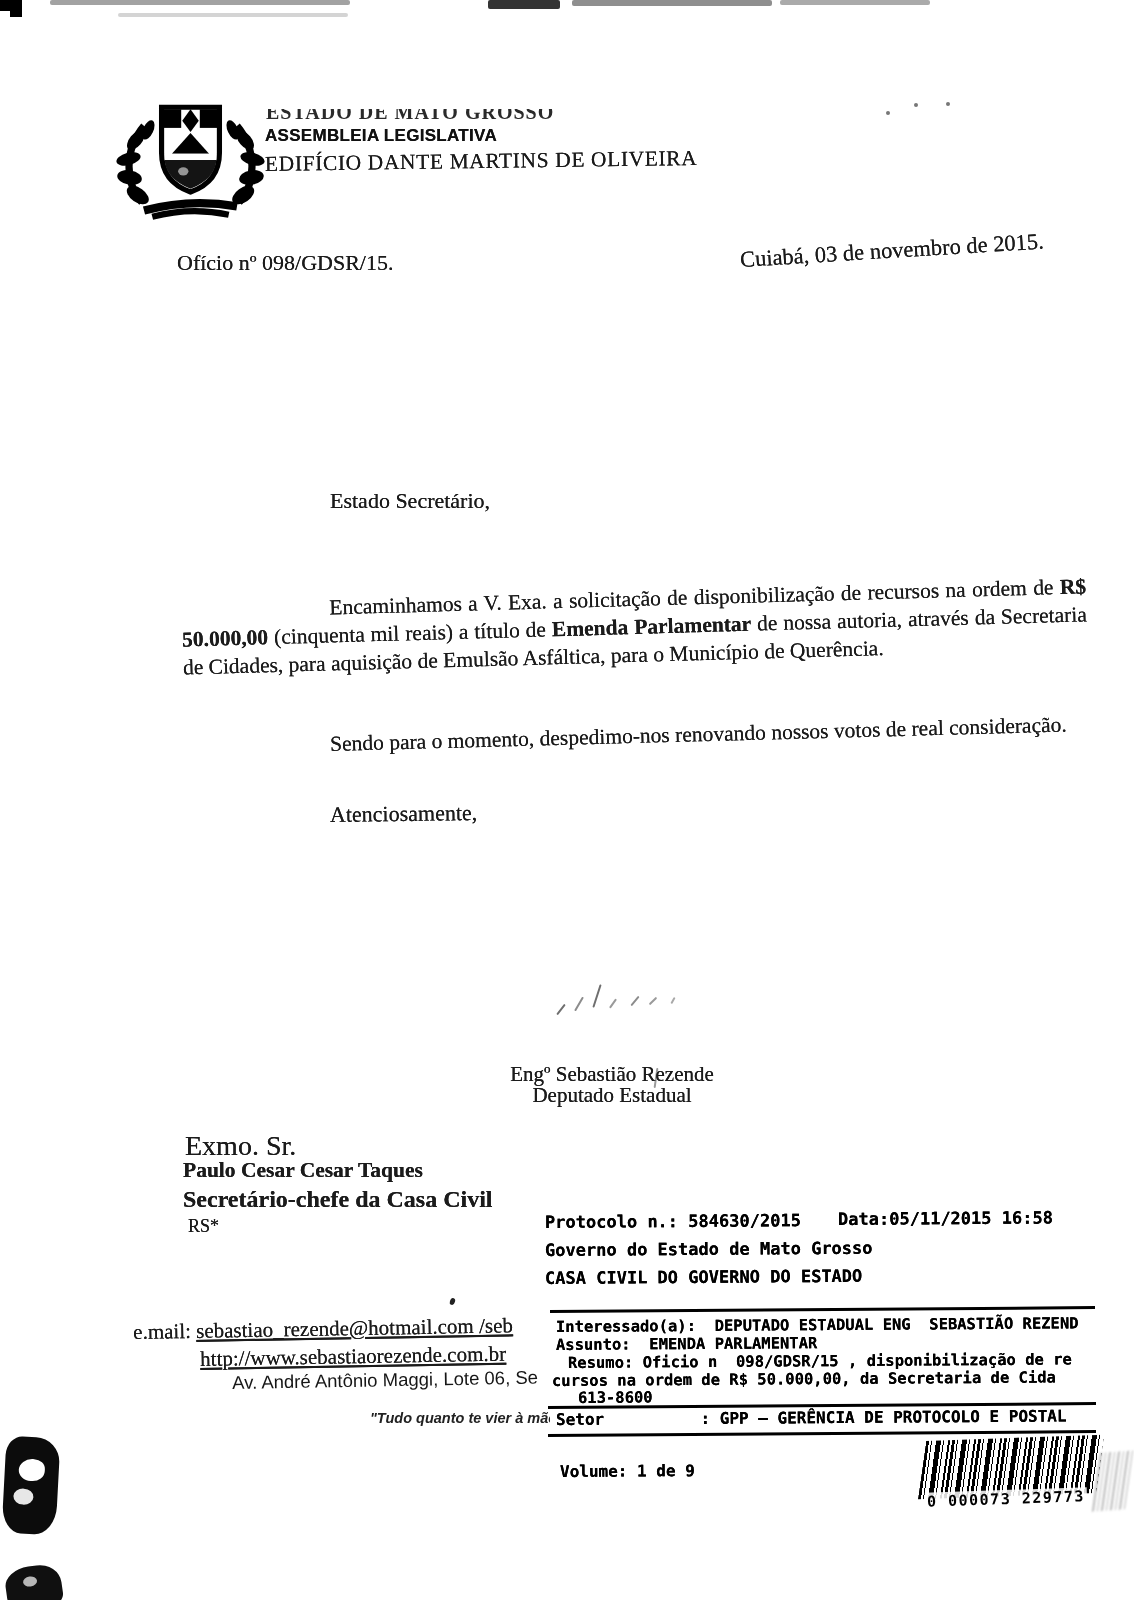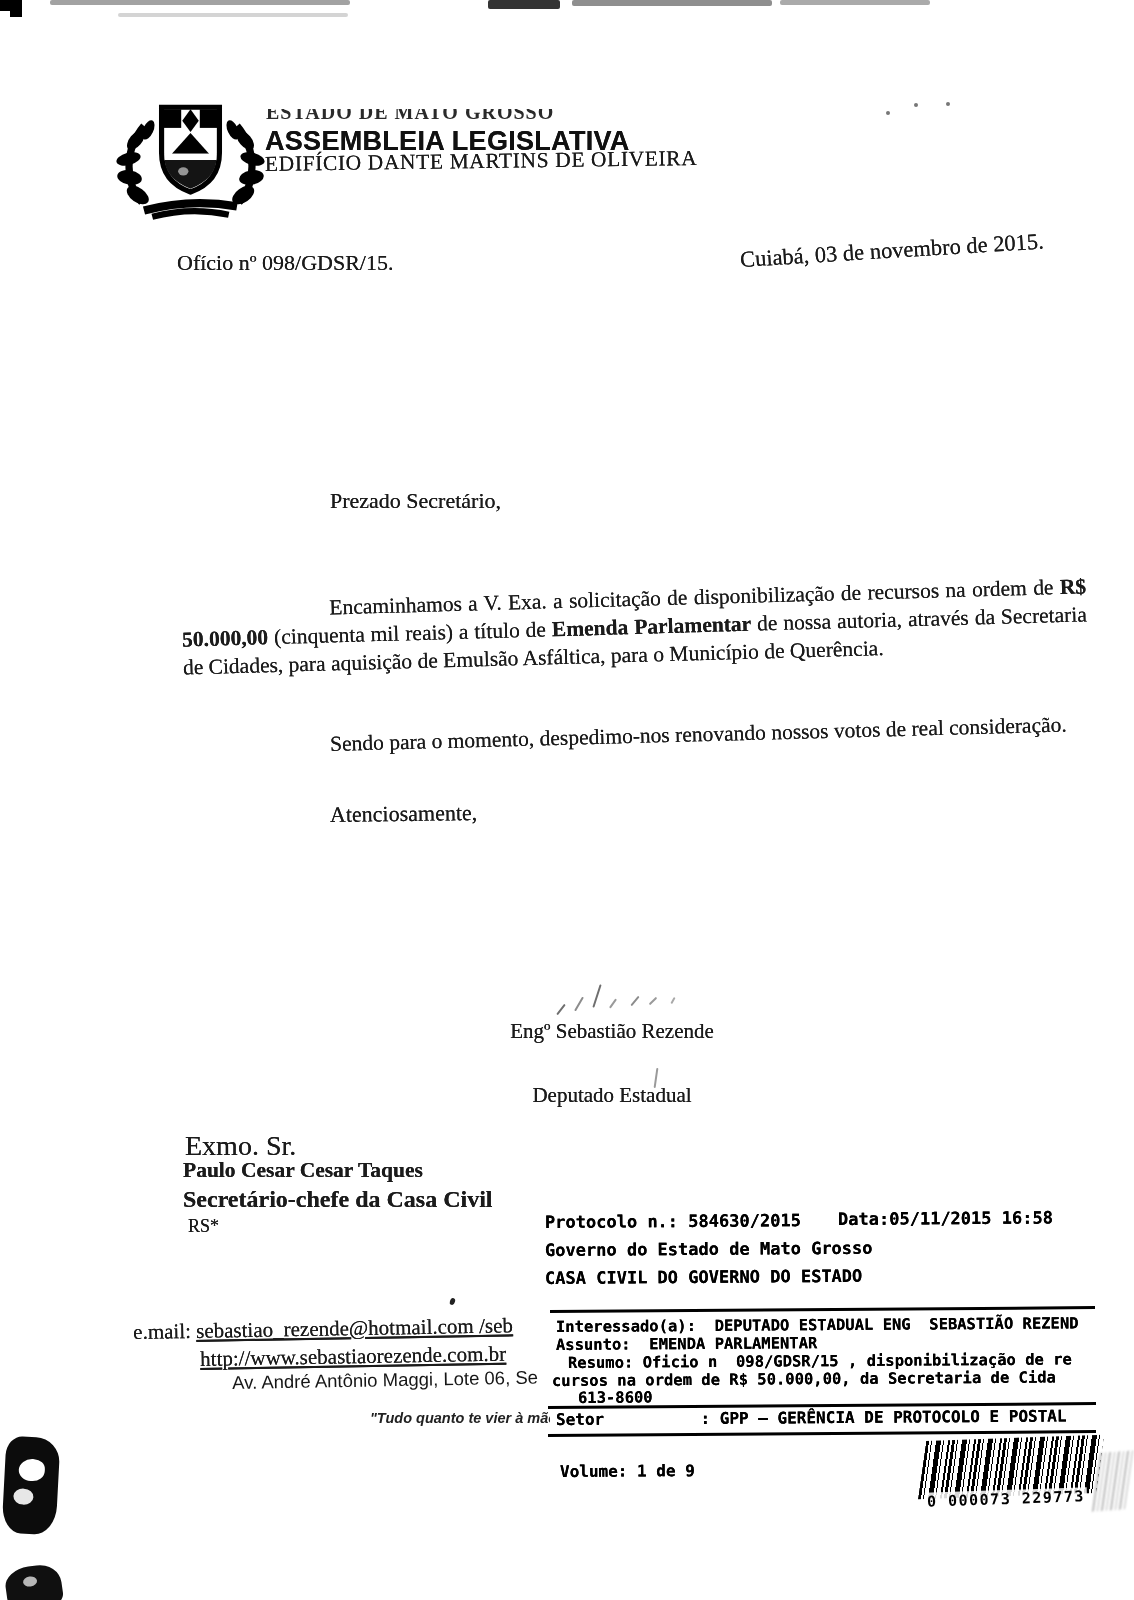--- a/index.html
+++ b/index.html
@@ -24,21 +24,21 @@
   .dot{width:4px;height:4px;border-radius:50%;background:#777;}
   .dot1{left:886px;top:111px;}
   .dot2{left:914px;top:103px;}
   .dot3{left:946px;top:102px;}
   .fdot{left:450px;top:1298px;width:5px;height:7px;background:#222;border-radius:50% 50% 60% 40%;transform:rotate(15deg);}
 
   
   .logo{left:113px;top:98px;width:155px;height:128px;}
   .hline1-clip{left:266px;top:109px;width:310px;height:15px;overflow:hidden;}
   .hline1-clip span{display:block;margin-top:-8px;font-size:20px;letter-spacing:1px;font-weight:bold;color:#2a2a2a;}
-  .hline2{left:265px;top:126px;font-size:27px;font-weight:bold;letter-spacing:.3px;color:#111;}
+  .hline2{left:265px;top:126px;font-size:17px;font-weight:bold;letter-spacing:.3px;color:#111;}
   .hline3{left:265px;top:152px;font-size:21.5px;letter-spacing:.6px;transform:rotate(-0.8deg);transform-origin:left center;}
   .oficio{left:177px;top:250px;font-size:22px;}
   .dateline{left:740px;top:247px;font-size:22.5px;white-space:nowrap;transform:rotate(-3.5deg);transform-origin:left center;}
 
   
   .salutation{left:330px;top:488px;font-size:22px;}
   .para{left:182px;width:905px;font-size:21.5px;line-height:28px;text-align:justify;text-indent:148px;}
   .para1{top:563px;transform:rotate(-1.6deg);}
   .para2{top:700px;transform:rotate(-1.5deg);}
   .closing{left:330px;top:802px;font-size:22px;transform:rotate(-0.8deg);transform-origin:left center;}
@@ -46,21 +46,21 @@
   
   .sigstroke{position:absolute;background:#6f6f6f;width:2px;border-radius:1px;}
   .ss1{left:560px;top:1003px;height:13px;transform:rotate(38deg);}
   .ss2{left:578px;top:996px;height:16px;transform:rotate(30deg);opacity:.8;}
   .ss3{left:596px;top:984px;height:24px;transform:rotate(18deg);}
   .ss4{left:612px;top:998px;height:11px;transform:rotate(35deg);opacity:.7;}
   .ss5{left:634px;top:995px;height:12px;transform:rotate(40deg);opacity:.8;}
   .ss6{left:652px;top:996px;height:10px;transform:rotate(45deg);opacity:.7;}
   .ss7{left:672px;top:997px;height:7px;transform:rotate(30deg);opacity:.6;}
   .ss8{left:655px;top:1068px;height:20px;transform:rotate(8deg);opacity:.7;}
-  .signame{left:492px;top:1019px;width:240px;text-align:center;font-size:21px;white-space:nowrap;}
+  .signame{left:492px;top:1062px;width:240px;text-align:center;font-size:21px;white-space:nowrap;}
   .sigrole{left:492px;top:1051px;width:240px;text-align:center;font-size:21px;margin-top:32px;}
 
   
   .rec1{left:185px;top:1130px;font-size:28px;}
   .rec2{left:183px;top:1158px;font-size:21.5px;font-weight:bold;}
   .rec3{left:183px;top:1186px;font-size:24px;font-weight:bold;}
   .rec4{left:188px;top:1216px;font-size:18px;}
 
   
   .footer-rot{transform:rotate(-1deg);transform-origin:left top;}
@@ -161,21 +161,21 @@
 
   <div class="abs hline1-clip">
     <span class="serif">ESTADO DE MATO GROSSO</span>
   </div>
   <div class="abs hline2 sans ink">ASSEMBLEIA LEGISLATIVA</div>
   <div class="abs hline3 serif ink">EDIFÍCIO DANTE MARTINS DE OLIVEIRA</div>
 
   <div class="abs oficio serif ink">Ofício nº 098/GDSR/15.</div>
   <div class="abs dateline serif ink">Cuiabá, 03 de novembro de 2015.</div>
 
-  <div class="abs salutation serif ink">Prezado Secretário,</div>
+  <div class="abs salutation serif ink">Estado Secretário,</div>
 
   <p class="abs para para1 serif ink"><span>Encaminhamos a V. Exa. a solicitação de disponibilização de recursos na ordem de </span><b>R$ 50.000,00</b><span> (cinquenta mil reais) a título de </span><b>Emenda Parlamentar</b><span> de nossa autoria, através da Secretaria de Cidades, para aquisição de Emulsão Asfáltica, para o Município de Querência.</span></p>
 
   <p class="abs para para2 serif ink">Sendo para o momento, despedimo-nos renovando nossos votos de real consideração.</p>
 
   <div class="abs closing serif ink">Atenciosamente,</div>
 
   <div class="sigstroke ss1"></div>
   <div class="sigstroke ss2"></div>
   <div class="sigstroke ss3"></div>

